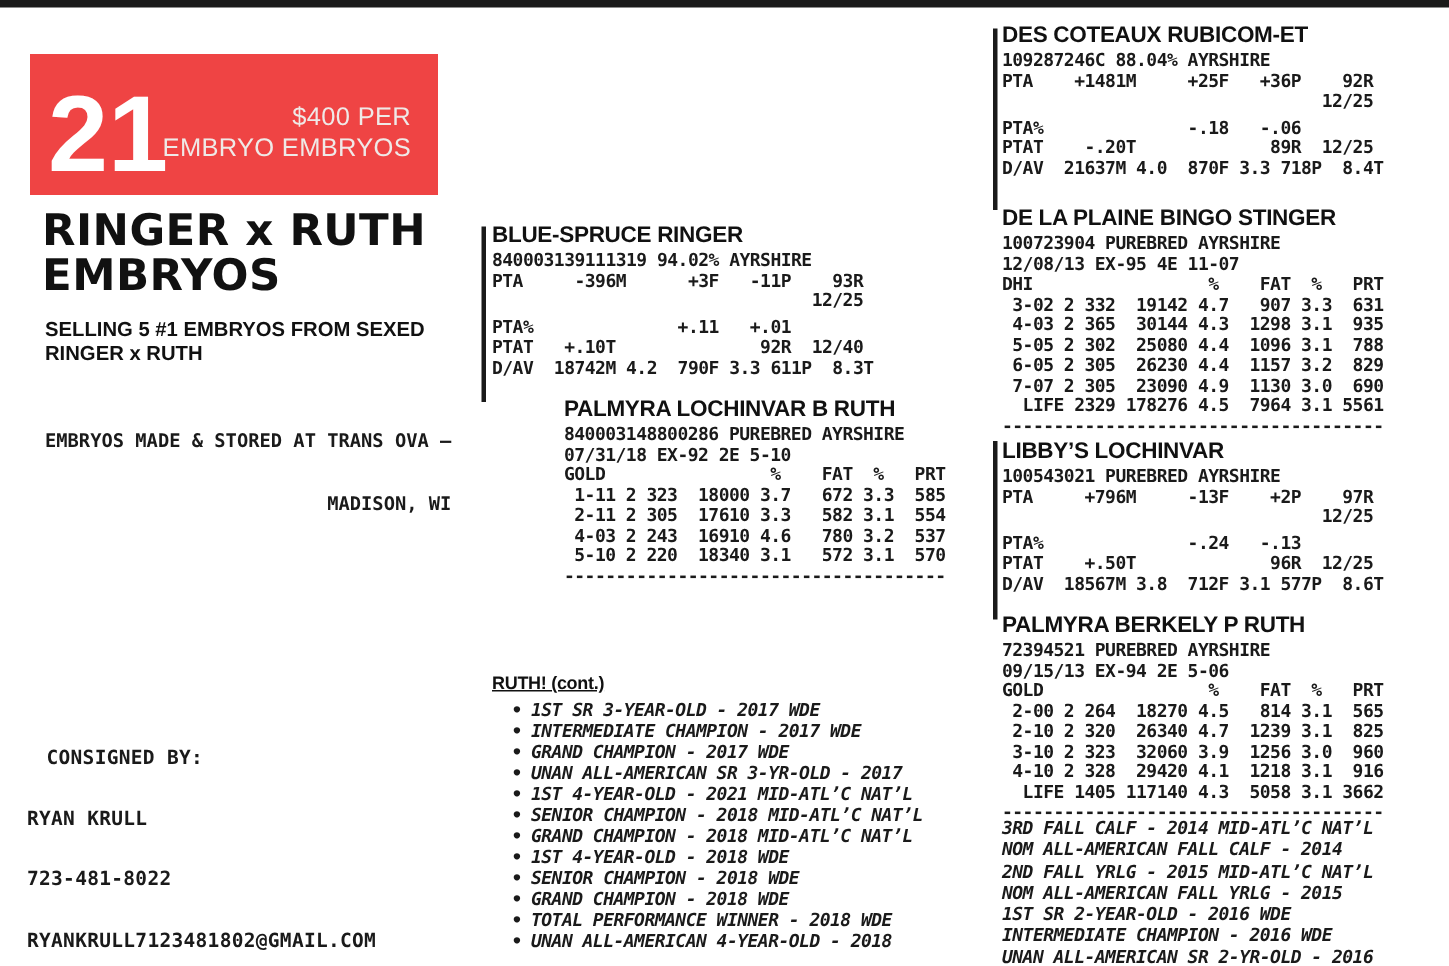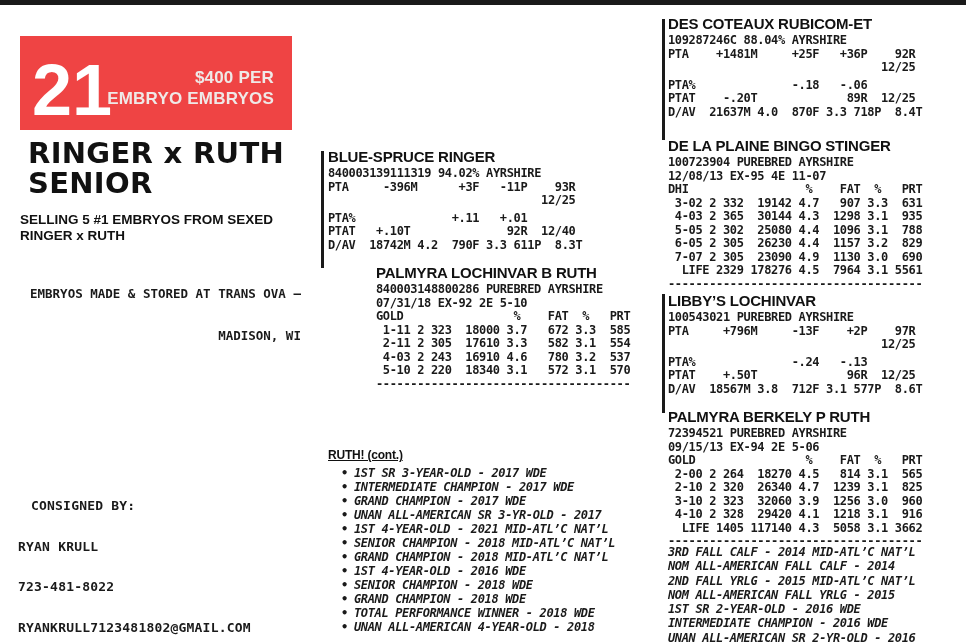--- a/index.html
+++ b/index.html
@@ -3,24 +3,24 @@
 <meta charset="utf-8">
 <style>
   html,body{margin:0;padding:0;background:#e8e8e8;}
   #page{position:relative;width:966px;height:644px;background:#ffffff;overflow:hidden;
         font-family:"Liberation Sans",sans-serif;color:#1a1a1a;}
   .toprule{position:absolute;left:0;top:0;width:966px;height:5px;background:#1a1a1a;}
   .lotbox{position:absolute;left:20px;top:36px;width:252px;height:94px;background:#ef4444;padding-left:20px;}
   .lotnum{position:absolute;left:12px;top:18px;font-family:"Liberation Sans",sans-serif;
           font-weight:700;font-size:72px;line-height:72px;color:#ffffff;}
   .price{position:absolute;right:18px;top:31px;text-align:right;color:#EFE9E7;
-         font-size:17px;line-height:21px;font-weight:700;letter-spacing:0.2px;}
+         font-size:17px;line-height:21px;font-weight:400;letter-spacing:0.2px;}
   .title{position:absolute;left:28px;top:138px;font-family:"DejaVu Sans",sans-serif;
          font-weight:700;font-size:29px;line-height:30px;letter-spacing:0.3px;color:#111;}
-  .subtitle{position:absolute;left:20px;top:212px;font-weight:700;font-size:13.5px;
+  .subtitle{position:absolute;left:30px;top:212px;font-weight:700;font-size:13.5px;
             line-height:15.5px;color:#111;}
   .mono{font-family:"DejaVu Sans Mono",monospace;font-weight:700;color:#1a1a1a;}
   .storage{position:absolute;left:30px;top:259px;font-size:12.5px;line-height:14px;white-space:pre;text-align:right;}
   .consign{position:absolute;left:18px;top:472px;font-size:13px;line-height:13.5px;
            letter-spacing:0.2px;white-space:pre;}
   .consign .indent{padding-left:13px;}
   .blk{position:absolute;width:305px;}
   .bname{font-family:"Liberation Sans",sans-serif;font-weight:700;font-size:15px;
          line-height:17px;letter-spacing:-0.2px;margin-bottom:2px;color:#111;}
   .ln{font-family:"DejaVu Sans Mono",monospace;font-weight:700;font-size:12px;
@@ -44,21 +44,21 @@
   <div class="lotbox">
     <div class="lotnum">21</div>
     <div class="price">
       <div>$400 PER</div>
       <div>EMBRYO EMBRYOS</div>
     </div>
   </div>
 
   <div class="title">
     <div>RINGER x RUTH</div>
-    <div>SENIOR</div>
+    <div>EMBRYOS</div>
   </div>
 
   <div class="subtitle">
     <div>SELLING 5 #1 EMBRYOS FROM SEXED</div>
     <div>RINGER x RUTH</div>
   </div>
 
   <div class="storage mono">
     <div>EMBRYOS MADE &amp; STORED AT TRANS OVA –</div>
     <div>MADISON, WI</div>
@@ -99,21 +99,21 @@
 
   <div class="blk bullets" style="left:328px;top:446px;">
     <div class="rhead">RUTH! (cont.)</div>
     <div class="ln it bl">1ST SR 3-YEAR-OLD - 2017 WDE</div>
     <div class="ln it bl">INTERMEDIATE CHAMPION - 2017 WDE</div>
     <div class="ln it bl">GRAND CHAMPION - 2017 WDE</div>
     <div class="ln it bl">UNAN ALL-AMERICAN SR 3-YR-OLD - 2017</div>
     <div class="ln it bl">1ST 4-YEAR-OLD - 2021 MID-ATL’C NAT’L</div>
     <div class="ln it bl">SENIOR CHAMPION - 2018 MID-ATL’C NAT’L</div>
     <div class="ln it bl">GRAND CHAMPION - 2018 MID-ATL’C NAT’L</div>
-    <div class="ln it bl">1ST 4-YEAR-OLD - 2016 WDE</div>
+    <div class="ln it bl">1ST 4-YEAR-OLD - 2018 WDE</div>
     <div class="ln it bl">SENIOR CHAMPION - 2018 WDE</div>
     <div class="ln it bl">GRAND CHAMPION - 2018 WDE</div>
     <div class="ln it bl">TOTAL PERFORMANCE WINNER - 2018 WDE</div>
     <div class="ln it bl">UNAN ALL-AMERICAN 4-YEAR-OLD - 2018</div>
   </div>
 
   <div class="blk" style="left:668px;top:15px;">
     <div class="bname">DES COTEAUX RUBICOM-ET</div>
     <div class="ln">109287246C 88.04% AYRSHIRE</div>
     <div class="ln">PTA    +1481M     +25F   +36P    92R</div>

